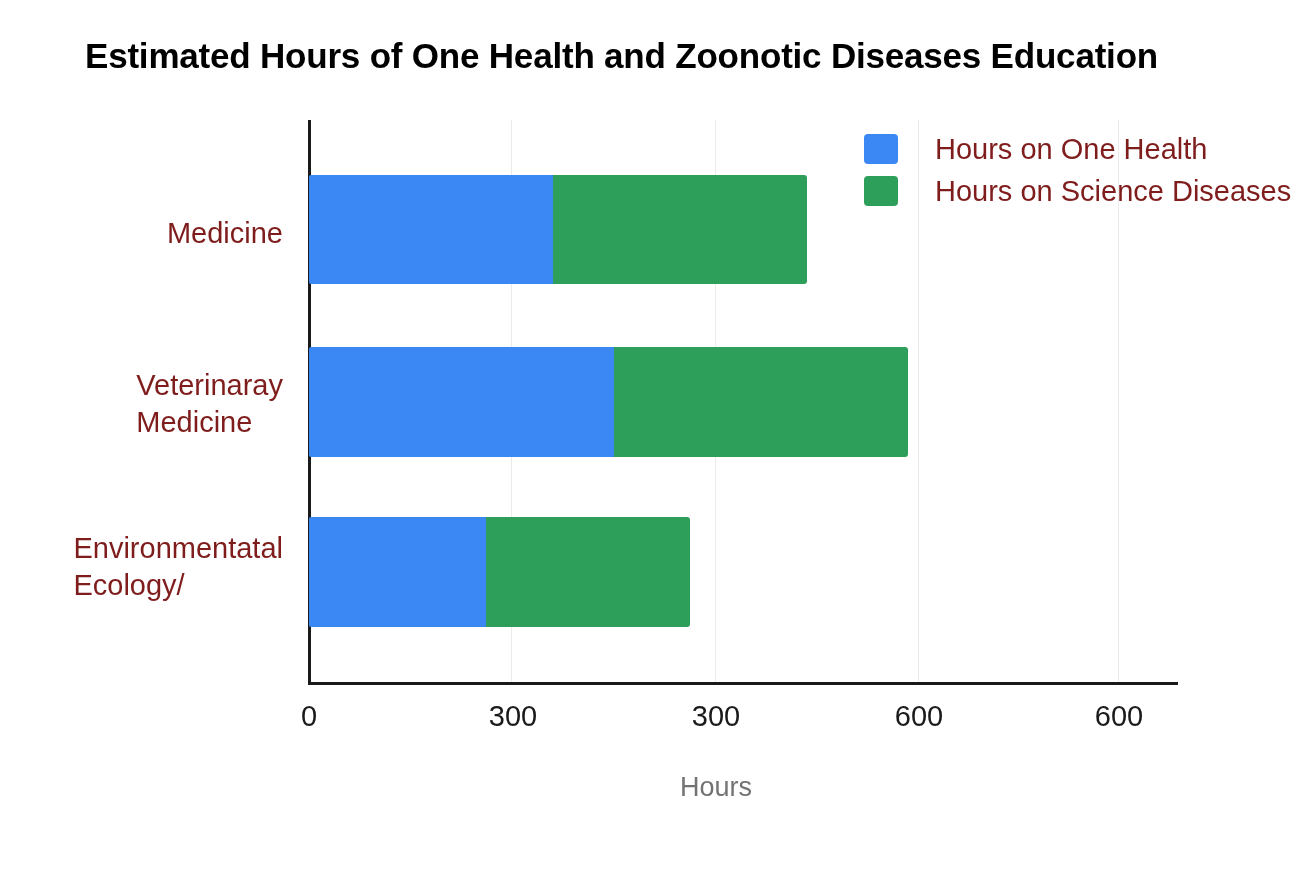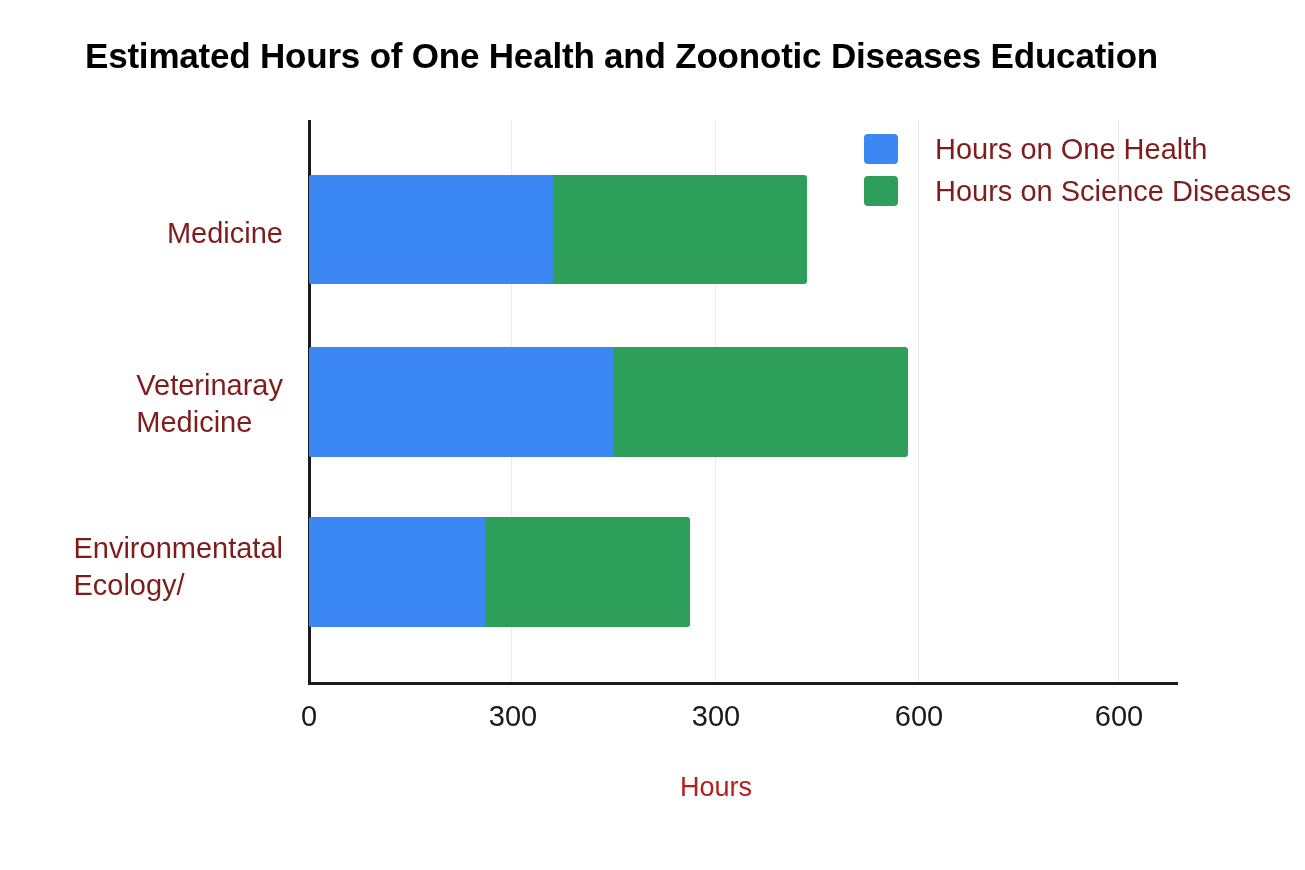--- a/index.html
+++ b/index.html
@@ -130,21 +130,21 @@
     transform: translateX(-50%);
     white-space: nowrap;
   }
 
   .axis-title {
     position: absolute;
     top: 772px;
     left: 716px;
     transform: translateX(-50%);
     font-size: 27px;
-    color: #b91c1c;
+    color: #737373;
     white-space: nowrap;
   }
 </style>
 </head>
 <body>
 
 <div id="chart-root">
 
   <div class="chart-title">Estimated Hours of One Health and Zoonotic Diseases Education</div>
 

